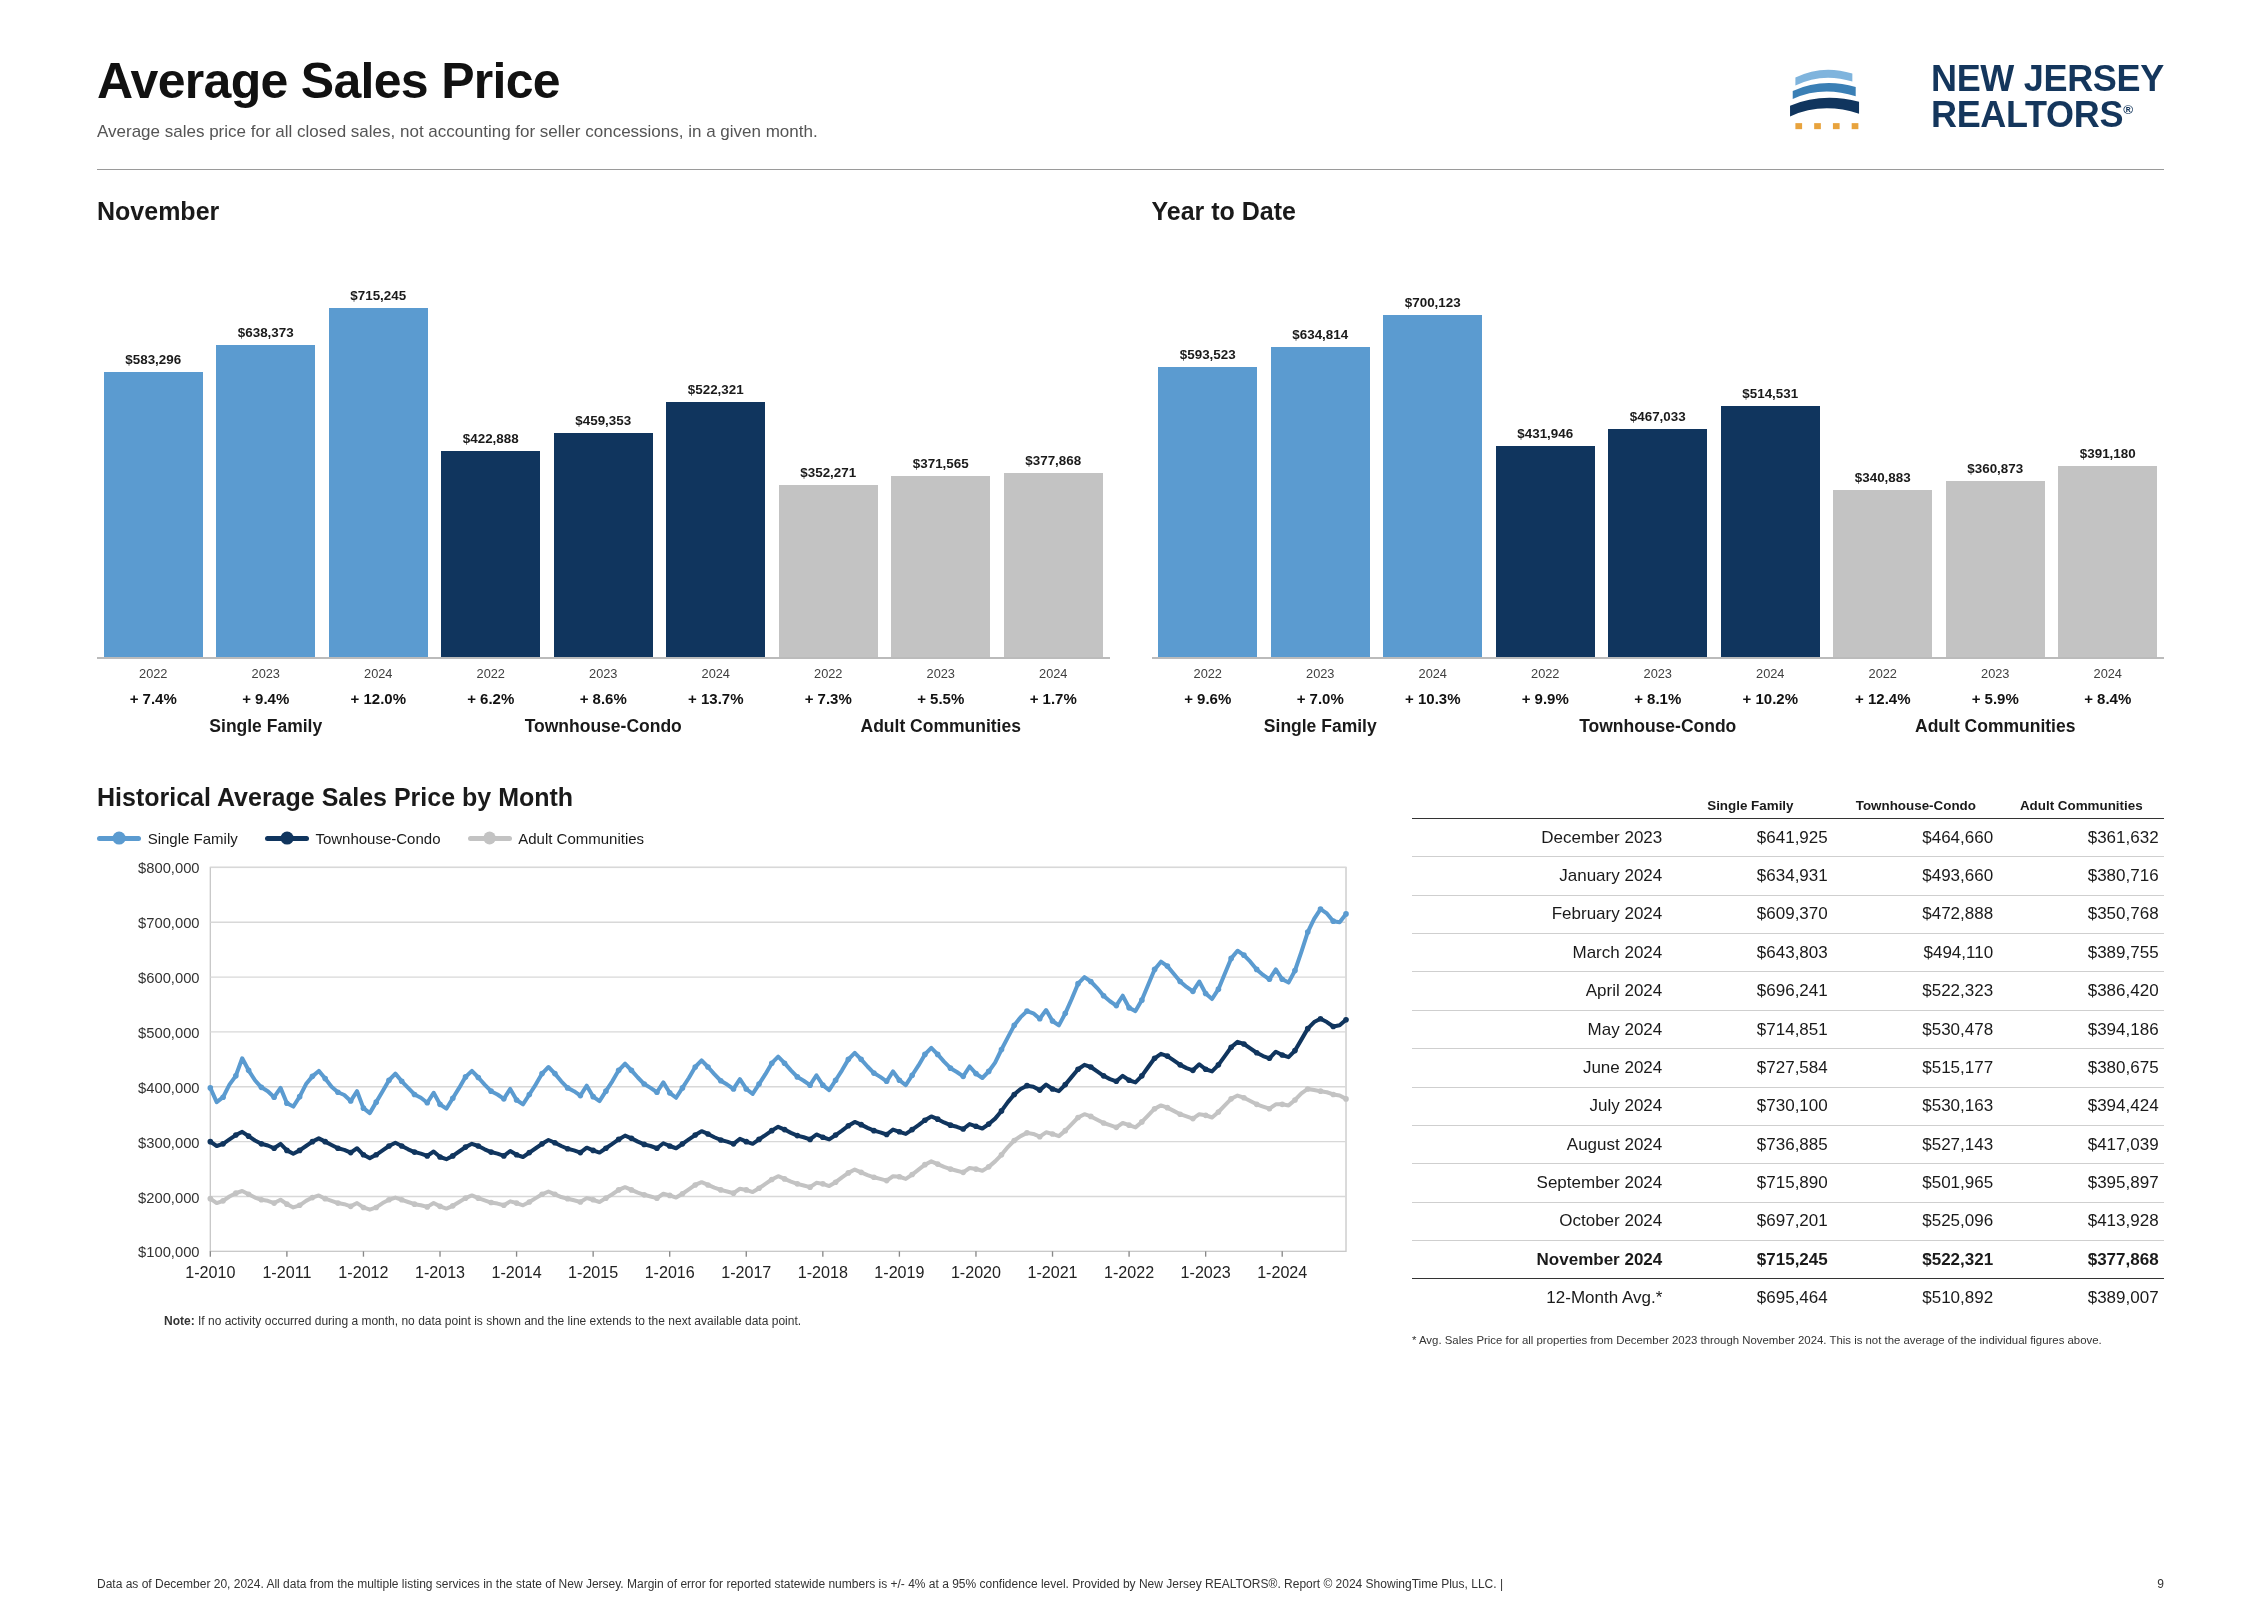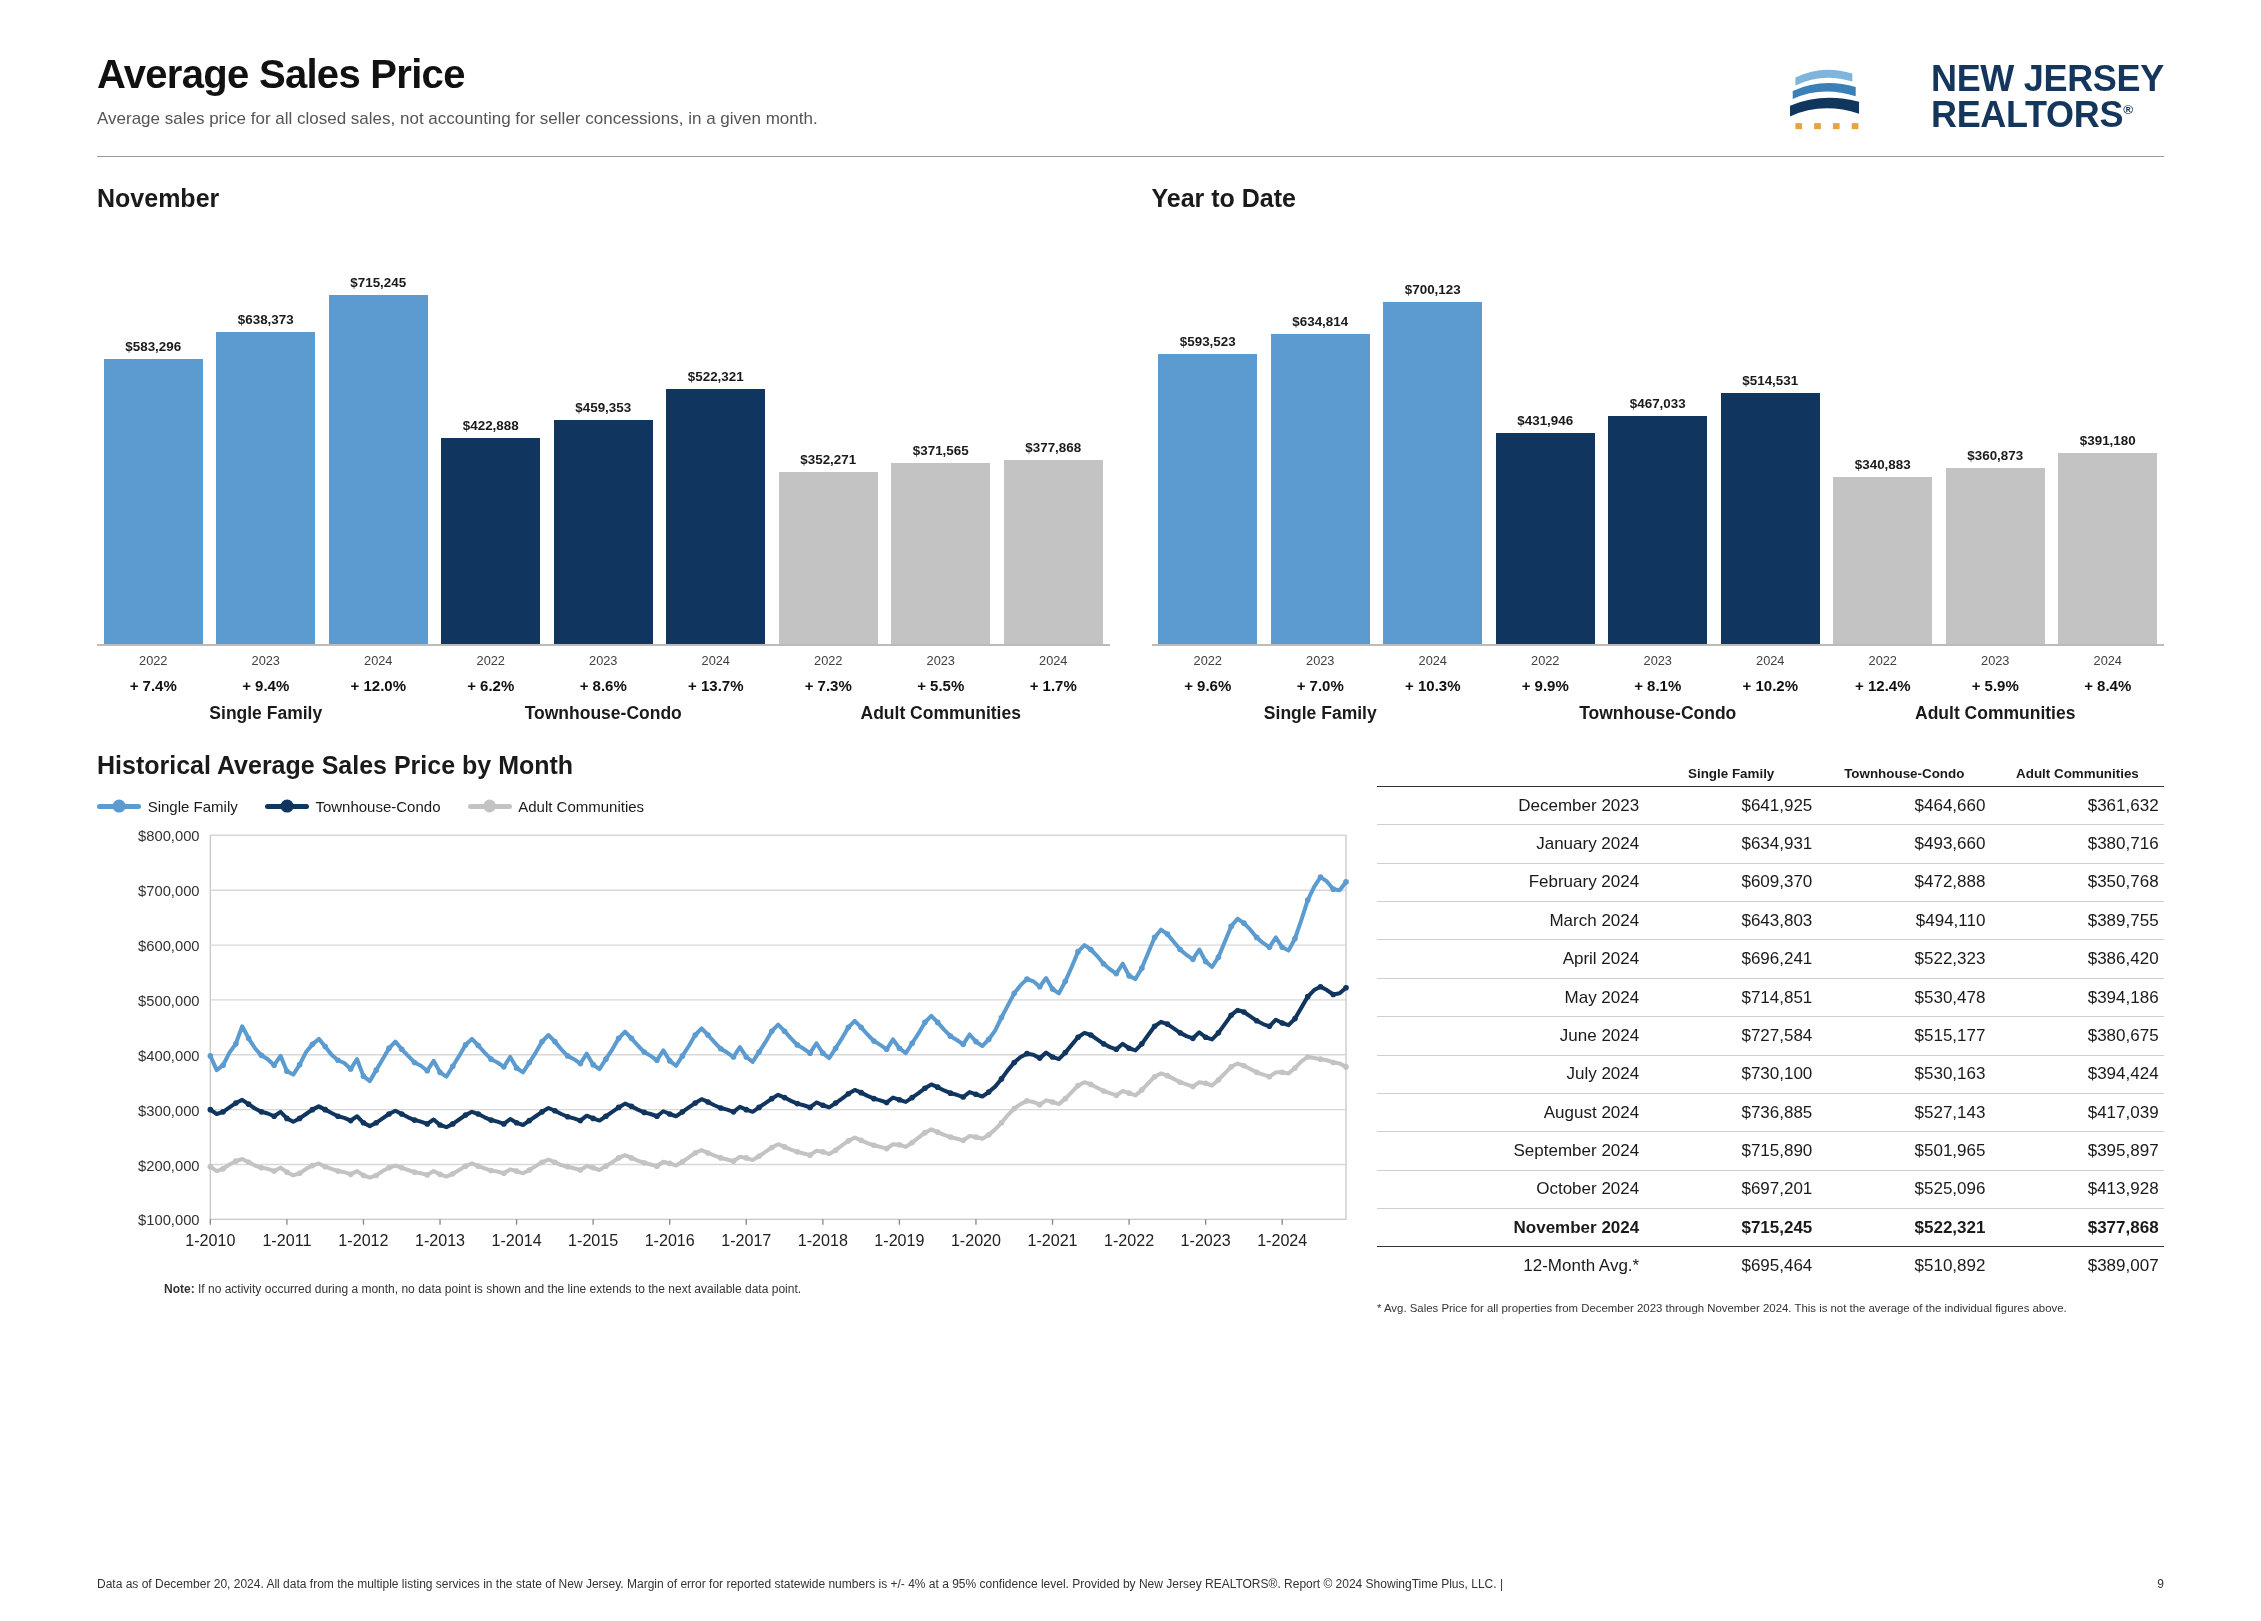--- a/index.html
+++ b/index.html
@@ -11,21 +11,21 @@
     font-family: "Liberation Sans", sans-serif;
     color: #1a1a1a;
     position: relative;
     overflow: hidden;
   }
   .page { position: absolute; inset: 0; padding: 0 97px; }
 
   
   .header { position: relative; padding-top: 52px; }
   .title {
-    font-size: 40px;
+    font-size: 50px;
     font-weight: bold;
     letter-spacing: -0.7px;
     margin: 0;
     color: #111;
   }
   .subtitle {
     font-size: 17px;
     color: #555;
     margin-top: 12px;
   }
@@ -91,21 +91,21 @@
   .axis-line { height: 2px; background: #bbb; width: 100%; }
   .labels-row { display: flex; }
   .label-group { display: flex; flex: 1; }
   .label-col { flex: 1; text-align: center; }
   .yr { font-size: 12.8px; color: #404040; padding-top: 6.7px; }
   .pct { font-size: 15px; font-weight: bold; padding-top: 9.4px; color: #111; }
   .cat-row { display: flex; margin-top: 9.4px; }
   .cat { flex: 1; text-align: center; font-size: 17.5px; font-weight: bold; }
 
   
-  .bottom-row { display: flex; gap: 17px; margin-top: 27px; }
+  .bottom-row { display: flex; gap: 52px; margin-top: 46px; }
   .hist { width: 1263px; }
   .legend { display: flex; gap: 27px; margin-top: 17.5px; align-items: center; }
   .legend-item { display: flex; align-items: center; gap: 6.7px; font-size: 15px; }
   .legend-line { width: 44px; height: 4.7px; border-radius: 2.7px; position: relative; }
   .legend-line::after {
     content: "";
     position: absolute; left: 50%; top: 50%;
     width: 12.8px; height: 12.8px; border-radius: 50%;
     transform: translate(-50%,-50%);
     background: inherit;

